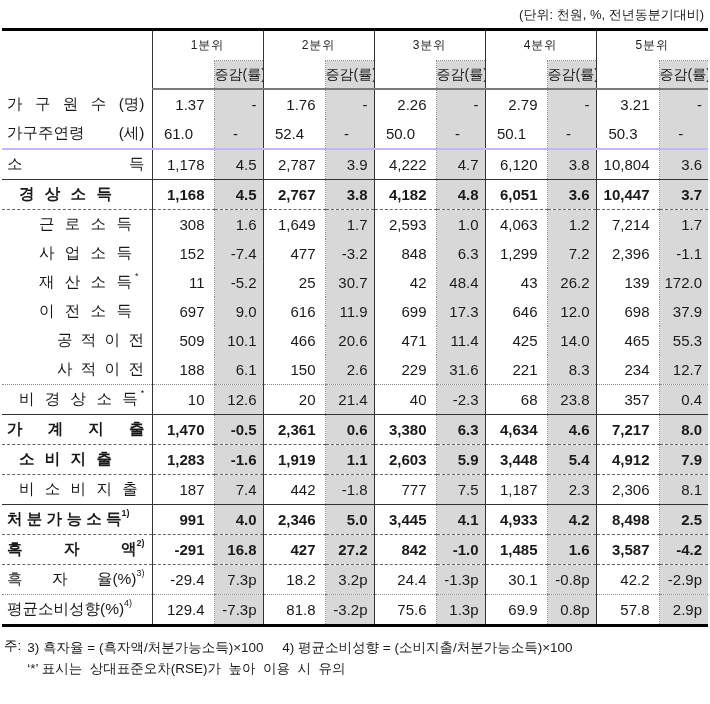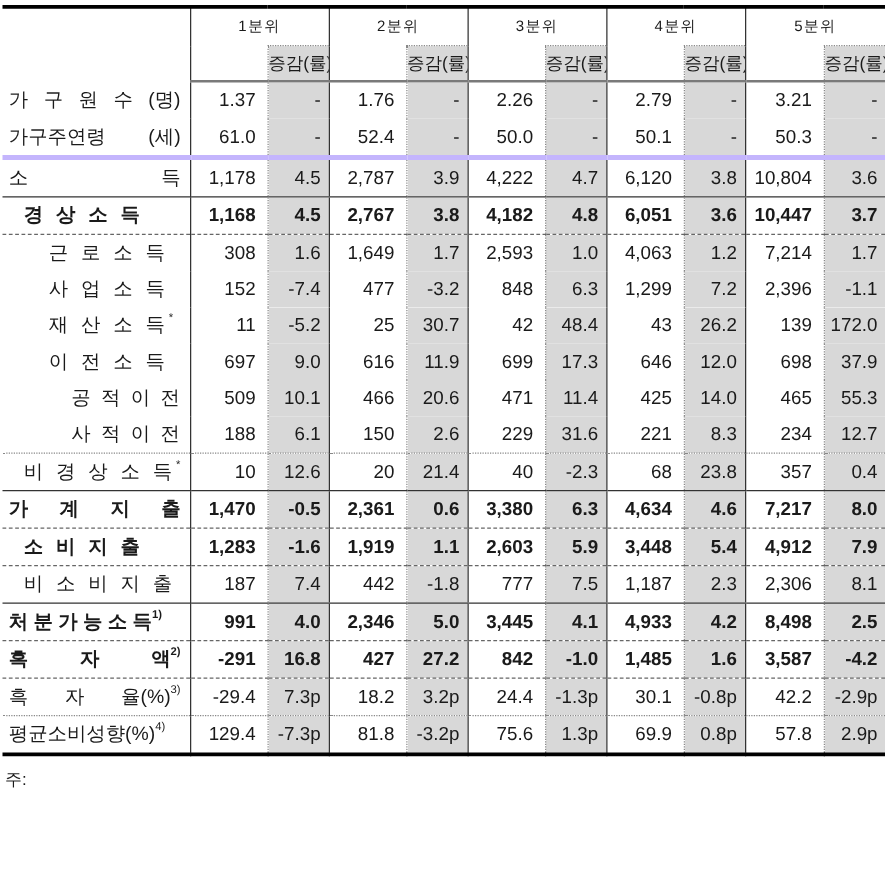--- a/index.html
+++ b/index.html
@@ -24,21 +24,21 @@
 
   
   td.lbl{ border-right:1px solid #333; font-size:15.5px;}
   td.val{ text-align:right; padding-right:9px; border-left:1px solid #333;}
   td.g1.val{ border-left:none;}
   td.dta{ text-align:right; padding-right:6px; background:#d8d8d8; border-left:1px dotted #888;}
 
   
   tr.sep-none  > td{ border-bottom:none;}
   tr.sep-solid > td{ border-bottom:1px solid #333;}
-  tr.sep-solid2> td{ border-bottom:4px solid #c4b5fd;}
+  tr.sep-solid2> td{ border-bottom:2px solid #c4b5fd;text-align:center;}
   tr.sep-dashed> td{ border-bottom:1px dashed #666;font-weight:bold;}
   tr.sep-dotted> td{ border-bottom:1px dotted #888;margin-left:48px;}
 
   
   .lbl-inner{ display:block; white-space:pre;}
   .jus{ display:flex; justify-content:space-between; align-items:baseline;}
   .ind0{ padding-left:5px;  padding-right:7px;}
   .ind1{ padding-left:17px; padding-right:9px; letter-spacing:3px;}
   .ind2{ padding-left:37px; padding-right:9px; letter-spacing:3px;}
   .ind3{ padding-left:55px; padding-right:9px; letter-spacing:2px;}
@@ -49,20 +49,21 @@
   .notes{ margin-top:10px; font-size:13.5px; display:flex;}
   .notes .pfx{ white-space:pre; padding-left:2px;}
   .notes .nlines{ padding-left:6px;}
   .notes .nline{ white-space:pre; line-height:21px;}
 </style>
 </head>
 <body>
 
 <div class="page">
 
+  <div class="units">(단위: 천원, %, 전년동분기대비)</div>
 
   <table class="tbl">
     <colgroup>
       <col style="width:150px">
       <col style="width:62px">
         <col style="width:49px">
       <col style="width:62px">
         <col style="width:49px">
       <col style="width:62px">
         <col style="width:49px">
@@ -363,16 +364,18 @@
           <td class="dta g4">0.8p</td>
           <td class="val g5">57.8</td>
           <td class="dta g5">2.9p</td>
         </tr>
       </tbody>
   </table>
 
   <div class="notes">
     <span class="pfx">주:</span>
     <div class="nlines">
+      <div class="nline">3) 흑자율 = (흑자액/처분가능소득)×100     4) 평균소비성향 = (소비지출/처분가능소득)×100</div>
+      <div class="nline">‘*’ 표시는  상대표준오차(RSE)가  높아  이용  시  유의</div>
     </div>
   </div>
 
 </div>
 
 </body></html>

